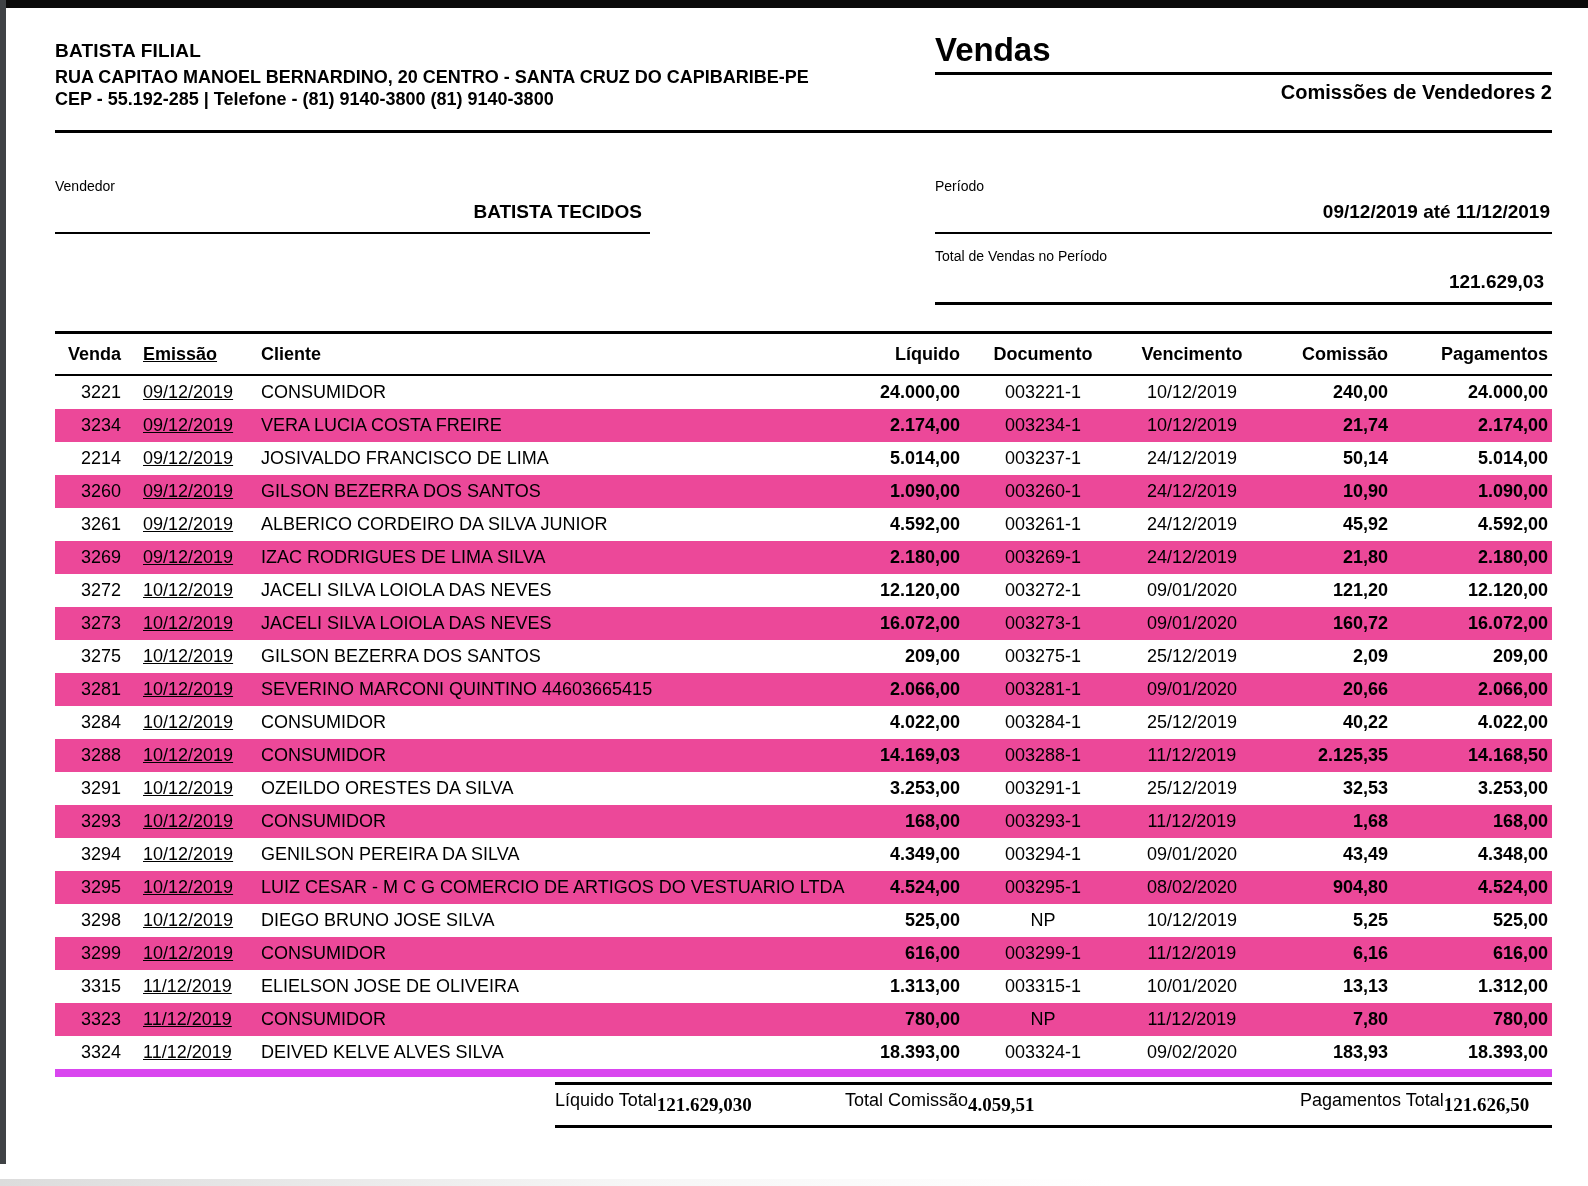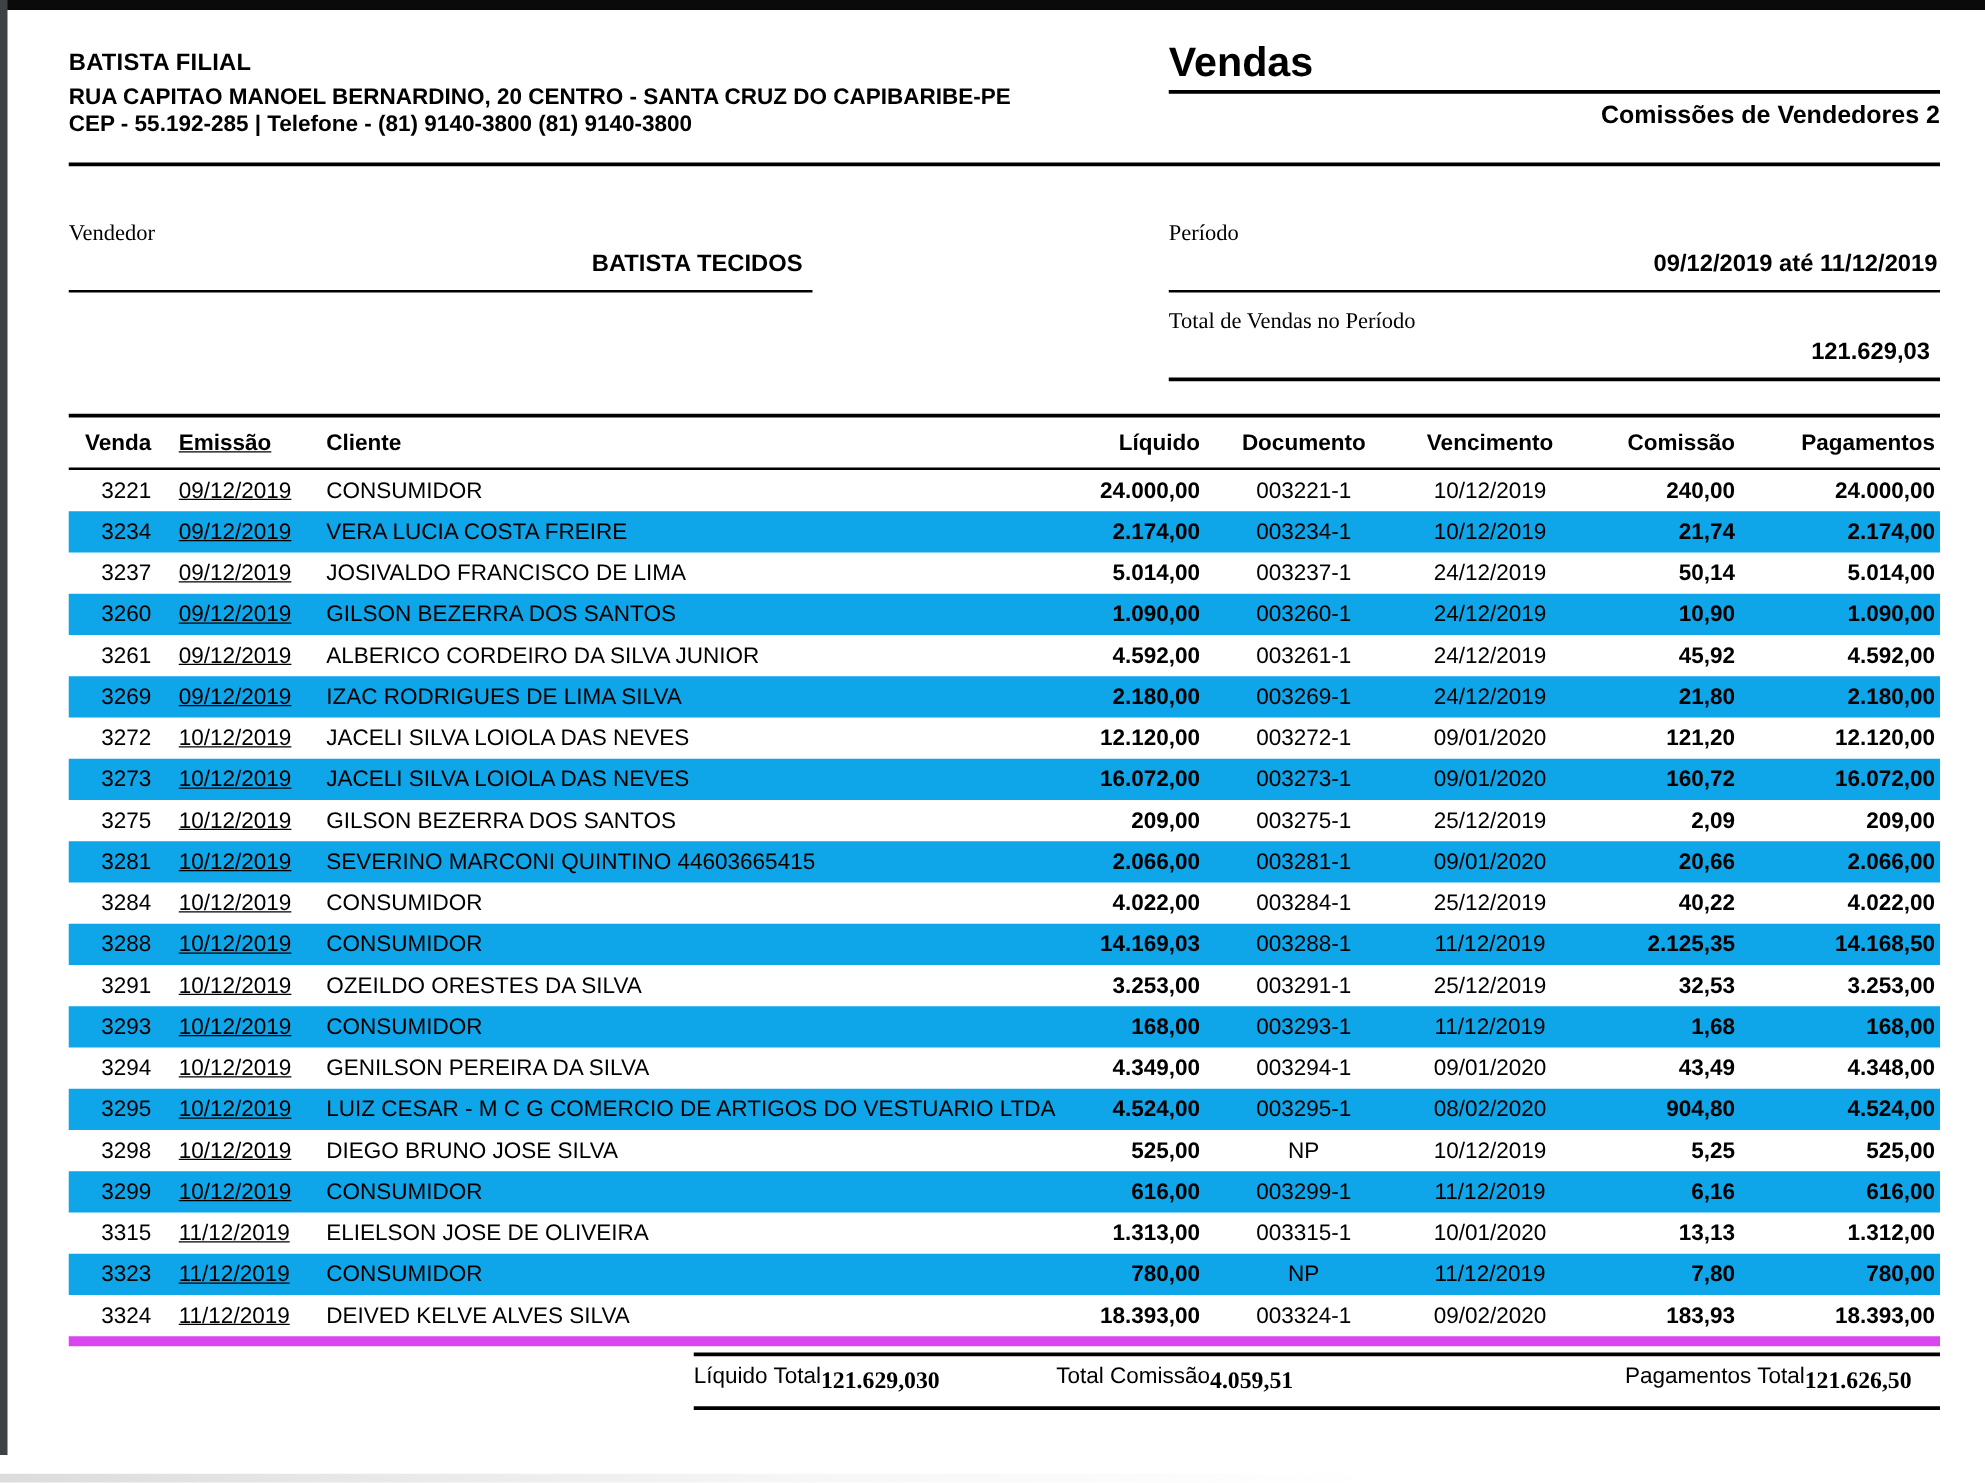--- a/index.html
+++ b/index.html
@@ -24,35 +24,35 @@
                   border-bottom:3px solid #000; padding-bottom:2px; }
   .report-subtitle { font-size:20px; font-weight:bold; text-align:right; margin-top:6px; }
 
   .divider { position:absolute; left:55px; top:130px; width:1497px; height:3px; background:#000; }
 
   
   .vendedor-block { position:absolute; left:55px; top:176px; width:595px;
                     border-bottom:2px solid #000; padding-bottom:9px; }
   .periodo-block  { position:absolute; left:935px; top:176px; width:617px;
                     border-bottom:2px solid #000; padding-bottom:9px; }
-  .filter-label { font-size:18px; line-height:21px;font-family:Liberation Serif, serif; }
+  .filter-label { font-size:14px; line-height:21px; }
   .filter-value { font-size:19px; font-weight:bold; line-height:23px; margin-top:3px;
                   text-align:right; padding-right:8px; }
   .periodo-block .filter-value { padding-right:2px; }
 
   .total-block { position:absolute; left:935px; top:246px; width:617px;
                  border-bottom:3px solid #000; padding-bottom:9px; }
 
   
   .sales-table { position:absolute; left:55px; top:331px; width:1497px; border-top:3px solid #000; }
   .thead { display:flex; align-items:center; height:40px; border-bottom:2px solid #000;
            font-weight:bold; font-size:18px; }
   .tbody { border-bottom:8px solid #d946ef; }
   .trow  { display:flex; align-items:center; height:33px; font-size:18px; }
-  .trow.alt { background:#0ea5e9; }
+  .trow.alt { background:#ec4899; }
 
   .cell { box-sizing:border-box; white-space:nowrap; }
   .c-venda      { width:70px;  text-align:right; padding-right:4px; }
   .c-emissao    { width:112px; padding-left:18px;text-decoration:underline; }
   .c-cliente    { flex:1; padding-left:24px; overflow:hidden; }
   .c-liquido    { width:112px; text-align:right; padding-right:8px;  font-weight:bold; }
   .c-documento  { width:150px; text-align:center; }
   .c-vencimento { width:148px; text-align:center; }
   .c-comissao   { width:128px; text-align:right; padding-right:6px;  font-weight:bold; }
   .c-pagamentos { width:158px; text-align:right; padding-right:4px;  font-weight:bold; }
@@ -129,21 +129,21 @@
         <div class="cell c-venda">3234</div>
         <div class="cell c-emissao">09/12/2019</div>
         <div class="cell c-cliente">VERA LUCIA COSTA FREIRE</div>
         <div class="cell c-liquido">2.174,00</div>
         <div class="cell c-documento">003234-1</div>
         <div class="cell c-vencimento">10/12/2019</div>
         <div class="cell c-comissao">21,74</div>
         <div class="cell c-pagamentos">2.174,00</div>
       </div>
       <div class="trow">
-        <div class="cell c-venda">3237</div>
+        <div class="cell c-venda">2214</div>
         <div class="cell c-emissao">09/12/2019</div>
         <div class="cell c-cliente">JOSIVALDO FRANCISCO DE LIMA</div>
         <div class="cell c-liquido">5.014,00</div>
         <div class="cell c-documento">003237-1</div>
         <div class="cell c-vencimento">24/12/2019</div>
         <div class="cell c-comissao">50,14</div>
         <div class="cell c-pagamentos">5.014,00</div>
       </div>
       <div class="trow alt">
         <div class="cell c-venda">3260</div>

